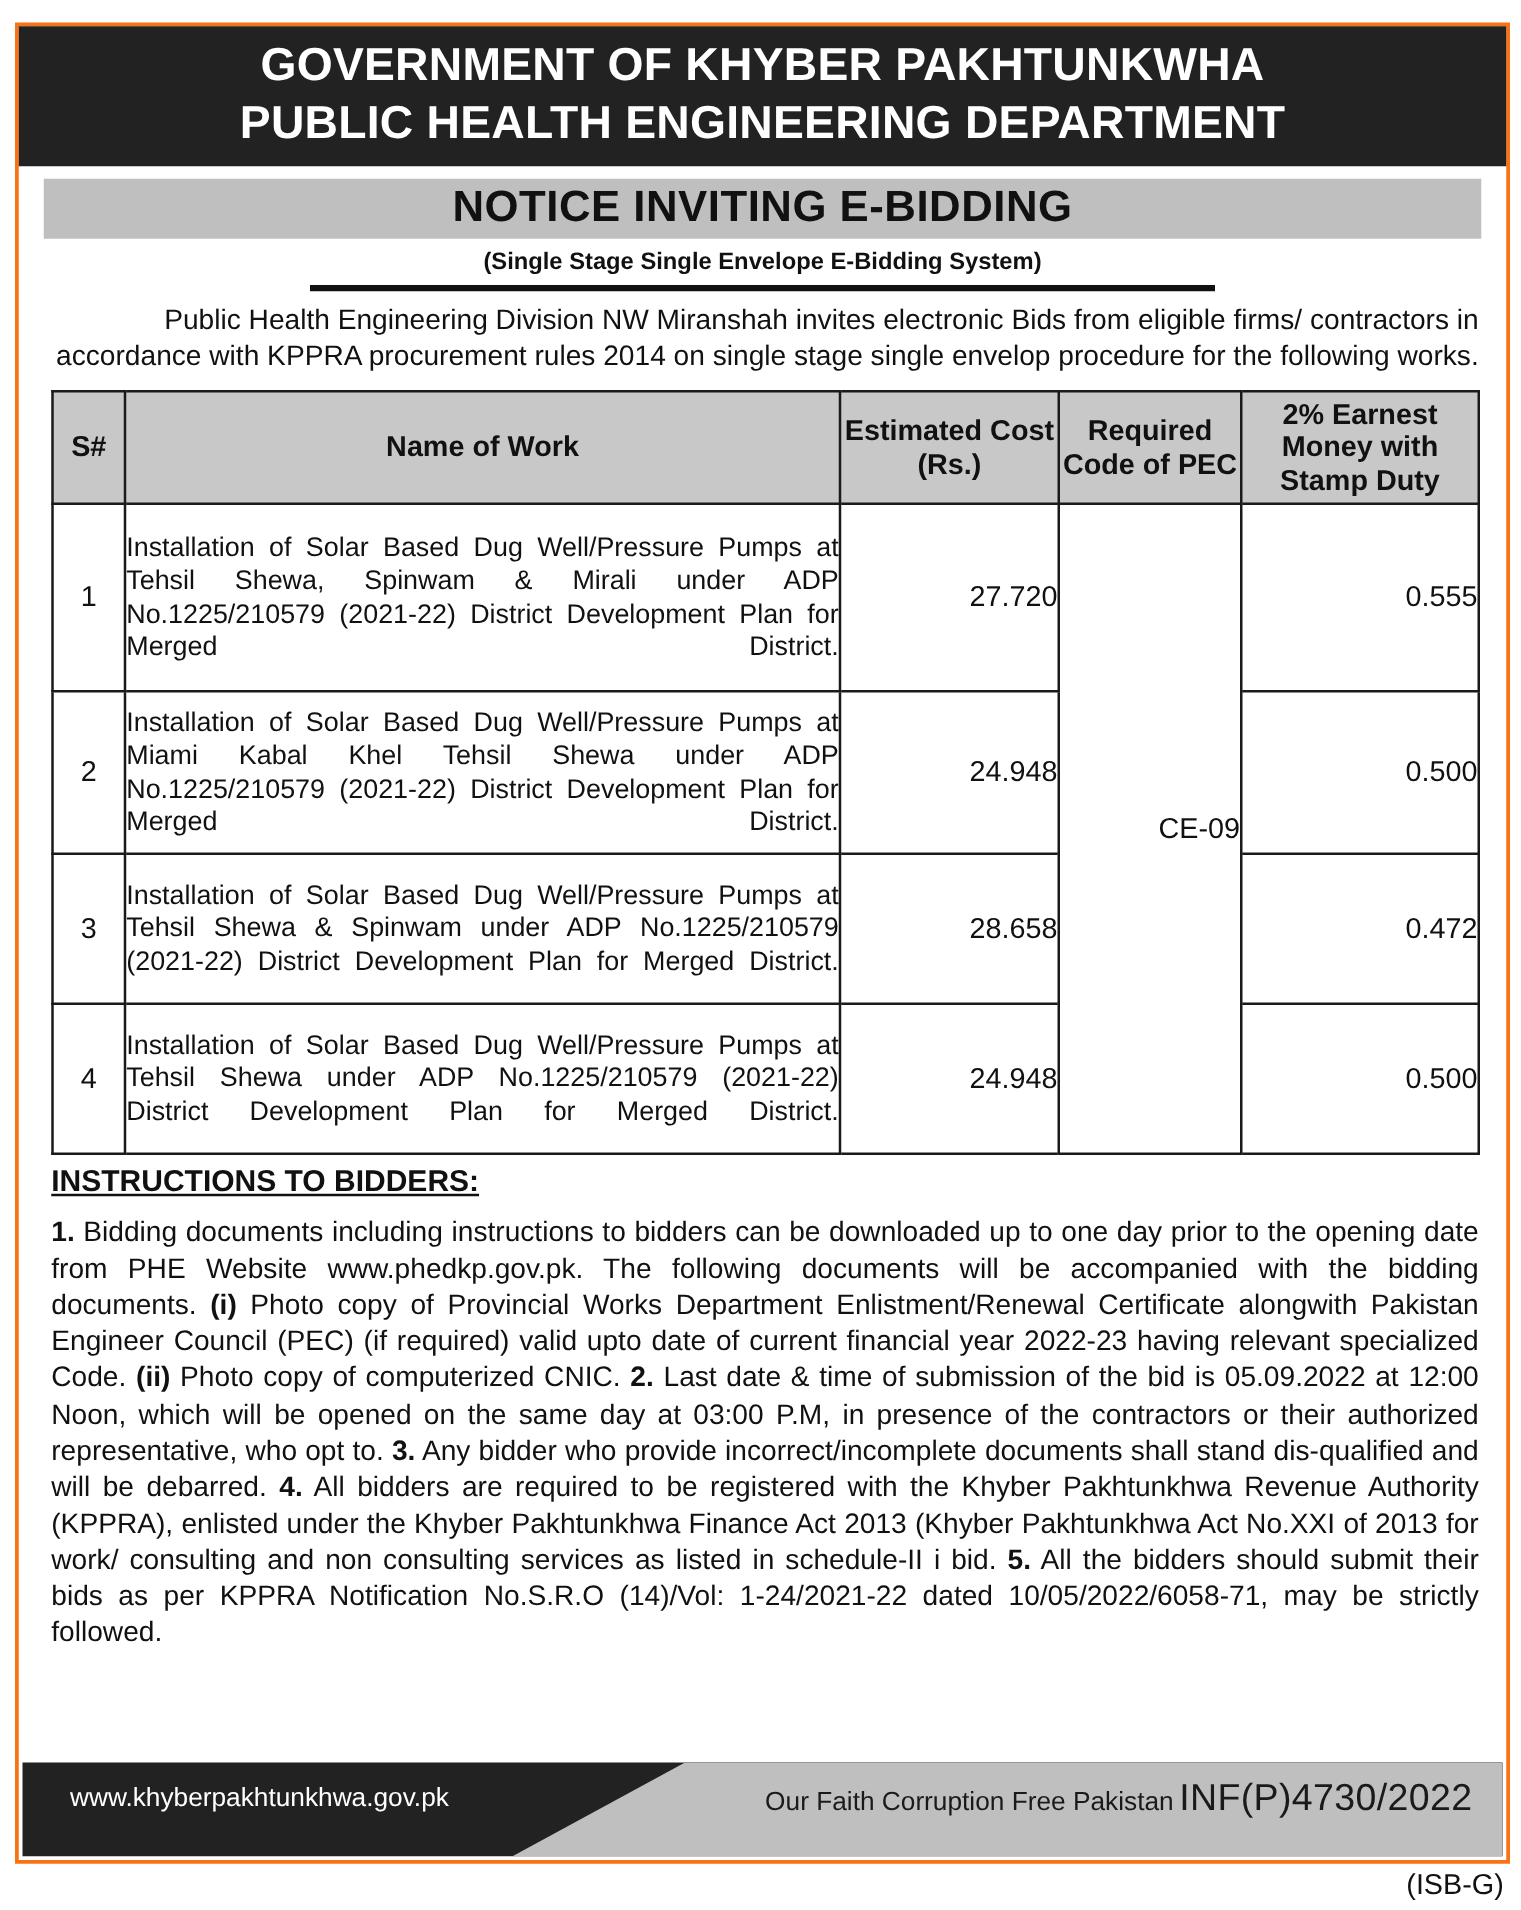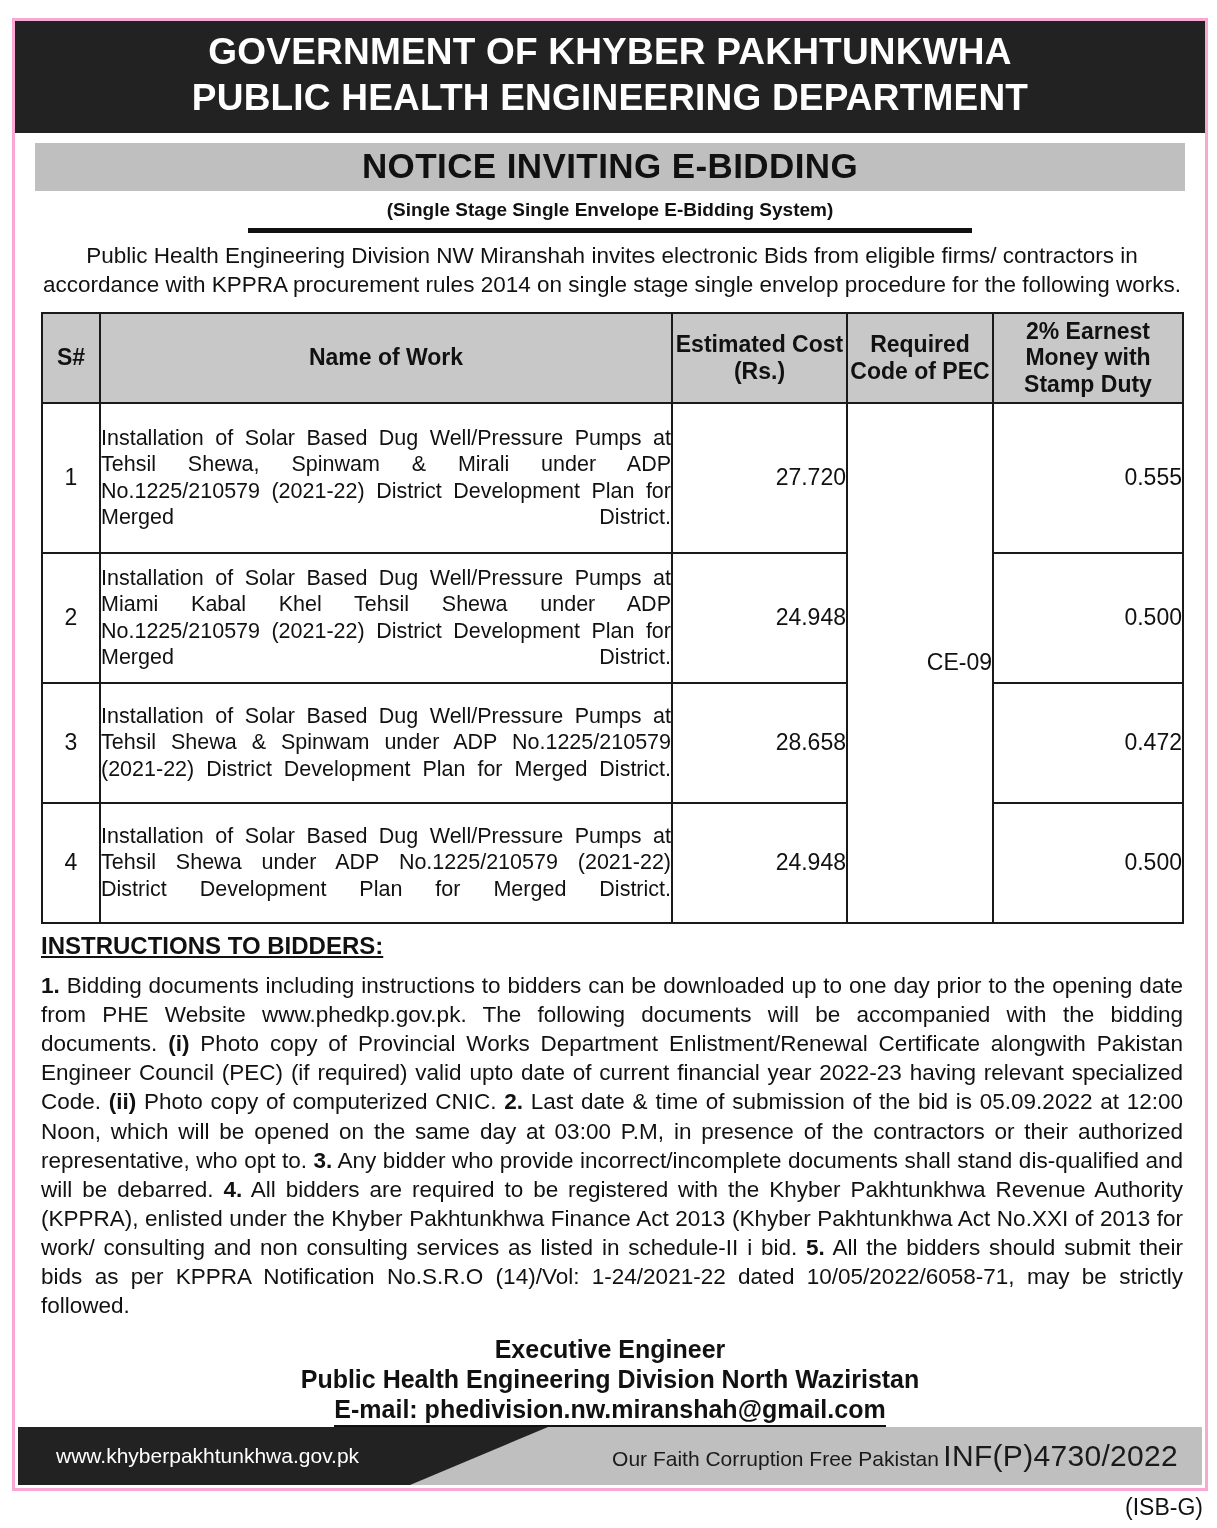--- a/index.html
+++ b/index.html
@@ -16,21 +16,21 @@
     overflow: hidden;
   }
 
   
   .page {
     position: absolute;
     left: 12px;
     top: 18px;
     width: 1196px;      
     height: 1473px;     
-    border: 3px solid #f9a8d4;
+    border: 3px solid #f97316;
     box-sizing: border-box;
     background: #ffffff;
   }
 
   
   .masthead {
     background: #222222;
     color: #ffffff;
     text-align: center;
     padding: 8px 10px 12px 10px;
@@ -69,21 +69,21 @@
     height: 5px;
     background: #111111;
     margin: 7px auto 0 auto;
   }
 
   
   .intro {
     font-size: 22.5px;
     line-height: 1.30;
     padding: 8px 22px 0 26px;
-    text-align: center;
+    text-align: right;
   }
 
   
   .table-wrap {
     padding: 12px 28px 0 26px;
   }
   table.works {
     border-collapse: collapse;
     width: 100%;
     table-layout: fixed;
@@ -162,21 +162,21 @@
     border-bottom: 2px solid #111111;
     padding-bottom: 1px;
   }
 
   
   .footer-bar {
     position: absolute;
     left: 3px;
     right: 3px;
     bottom: 3px;
-    height: 58px;
+    height: 75px;
     background: #222222;
     overflow: hidden;
   }
   .footer-grey {
     position: absolute;
     left: 0;
     top: 0;
     width: 100%;
     height: 100%;
     background: #bfbfbf;
@@ -278,25 +278,20 @@
         </tr>
       </tbody>
     </table>
   </div>
 
   <div class="instructions">
     <div class="instr-heading">INSTRUCTIONS TO BIDDERS:</div>
     <div class="instr-body"><b>1.</b> Bidding documents including instructions to bidders can be downloaded up to one day prior to the opening date from PHE Website www.phedkp.gov.pk.  The following documents will be accompanied with the bidding documents. <b>(i)</b> Photo copy of Provincial Works Department Enlistment/Renewal Certificate alongwith Pakistan Engineer Council (PEC) (if required) valid upto date of current financial year 2022-23 having relevant specialized Code.  <b>(ii)</b> Photo copy of computerized CNIC. <b>2.</b> Last date &amp; time of submission of the bid is  05.09.2022 at 12:00 Noon, which will be opened on the same day at 03:00 P.M, in presence of the contractors or their authorized representative, who opt to. <b>3.</b> Any bidder  who provide incorrect/incomplete documents shall stand dis-qualified and will be debarred. <b>4.</b> All bidders are required to be registered with the Khyber Pakhtunkhwa Revenue Authority (KPPRA), enlisted under the Khyber Pakhtunkhwa Finance Act 2013 (Khyber Pakhtunkhwa Act No.XXI of 2013 for work/ consulting and non consulting services as listed in schedule-II i bid. <b>5.</b> All the bidders should submit their bids as per KPPRA Notification No.S.R.O (14)/Vol: 1-24/2021-22 dated 10/05/2022/6058-71, may be strictly followed.</div>
   </div>
 
-  <div class="signature">
-    <div>Executive Engineer</div>
-    <div>Public Health Engineering Division North Waziristan</div>
-    <div><span class="sig-email">E-mail: phedivision.nw.miranshah@gmail.com</span></div>
-  </div>
 
   <div class="footer-bar">
     <div class="footer-grey"></div>
     <div class="footer-site">www.khyberpakhtunkhwa.gov.pk</div>
     <div class="footer-right">
       <span class="footer-slogan">Our Faith Corruption Free Pakistan</span>
       <span class="footer-inf">INF(P)4730/2022</span>
     </div>
   </div>
 

